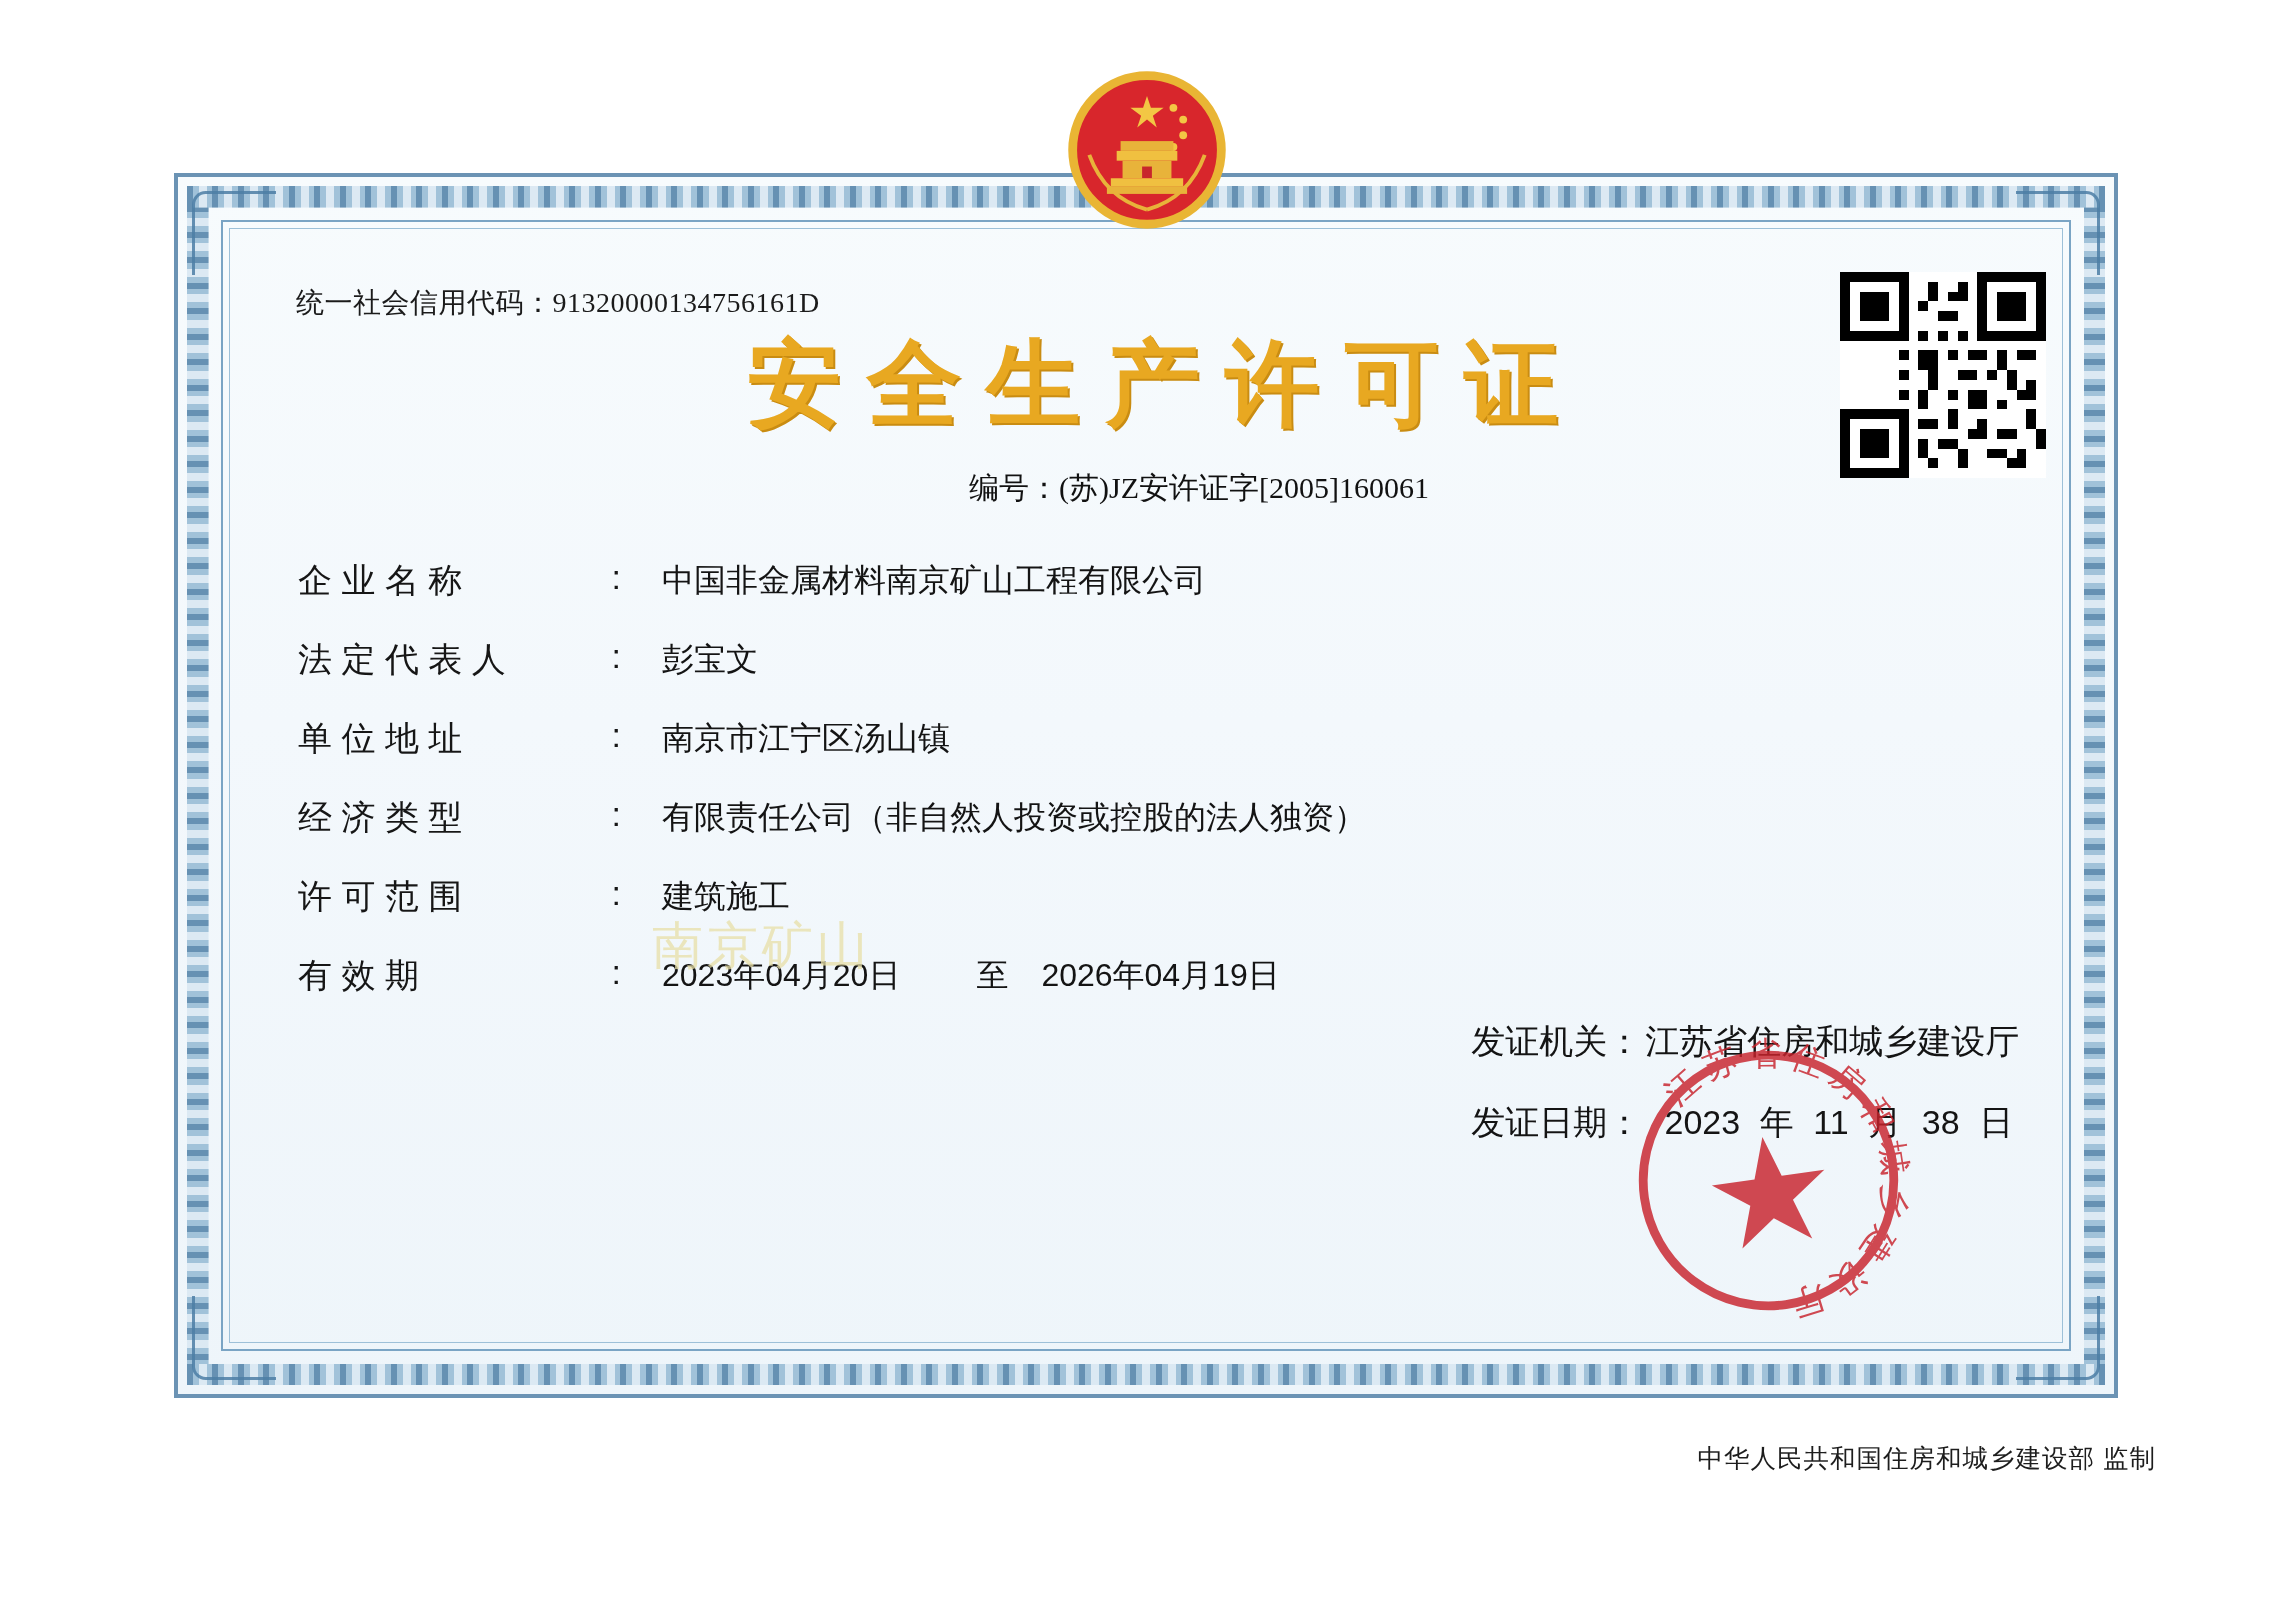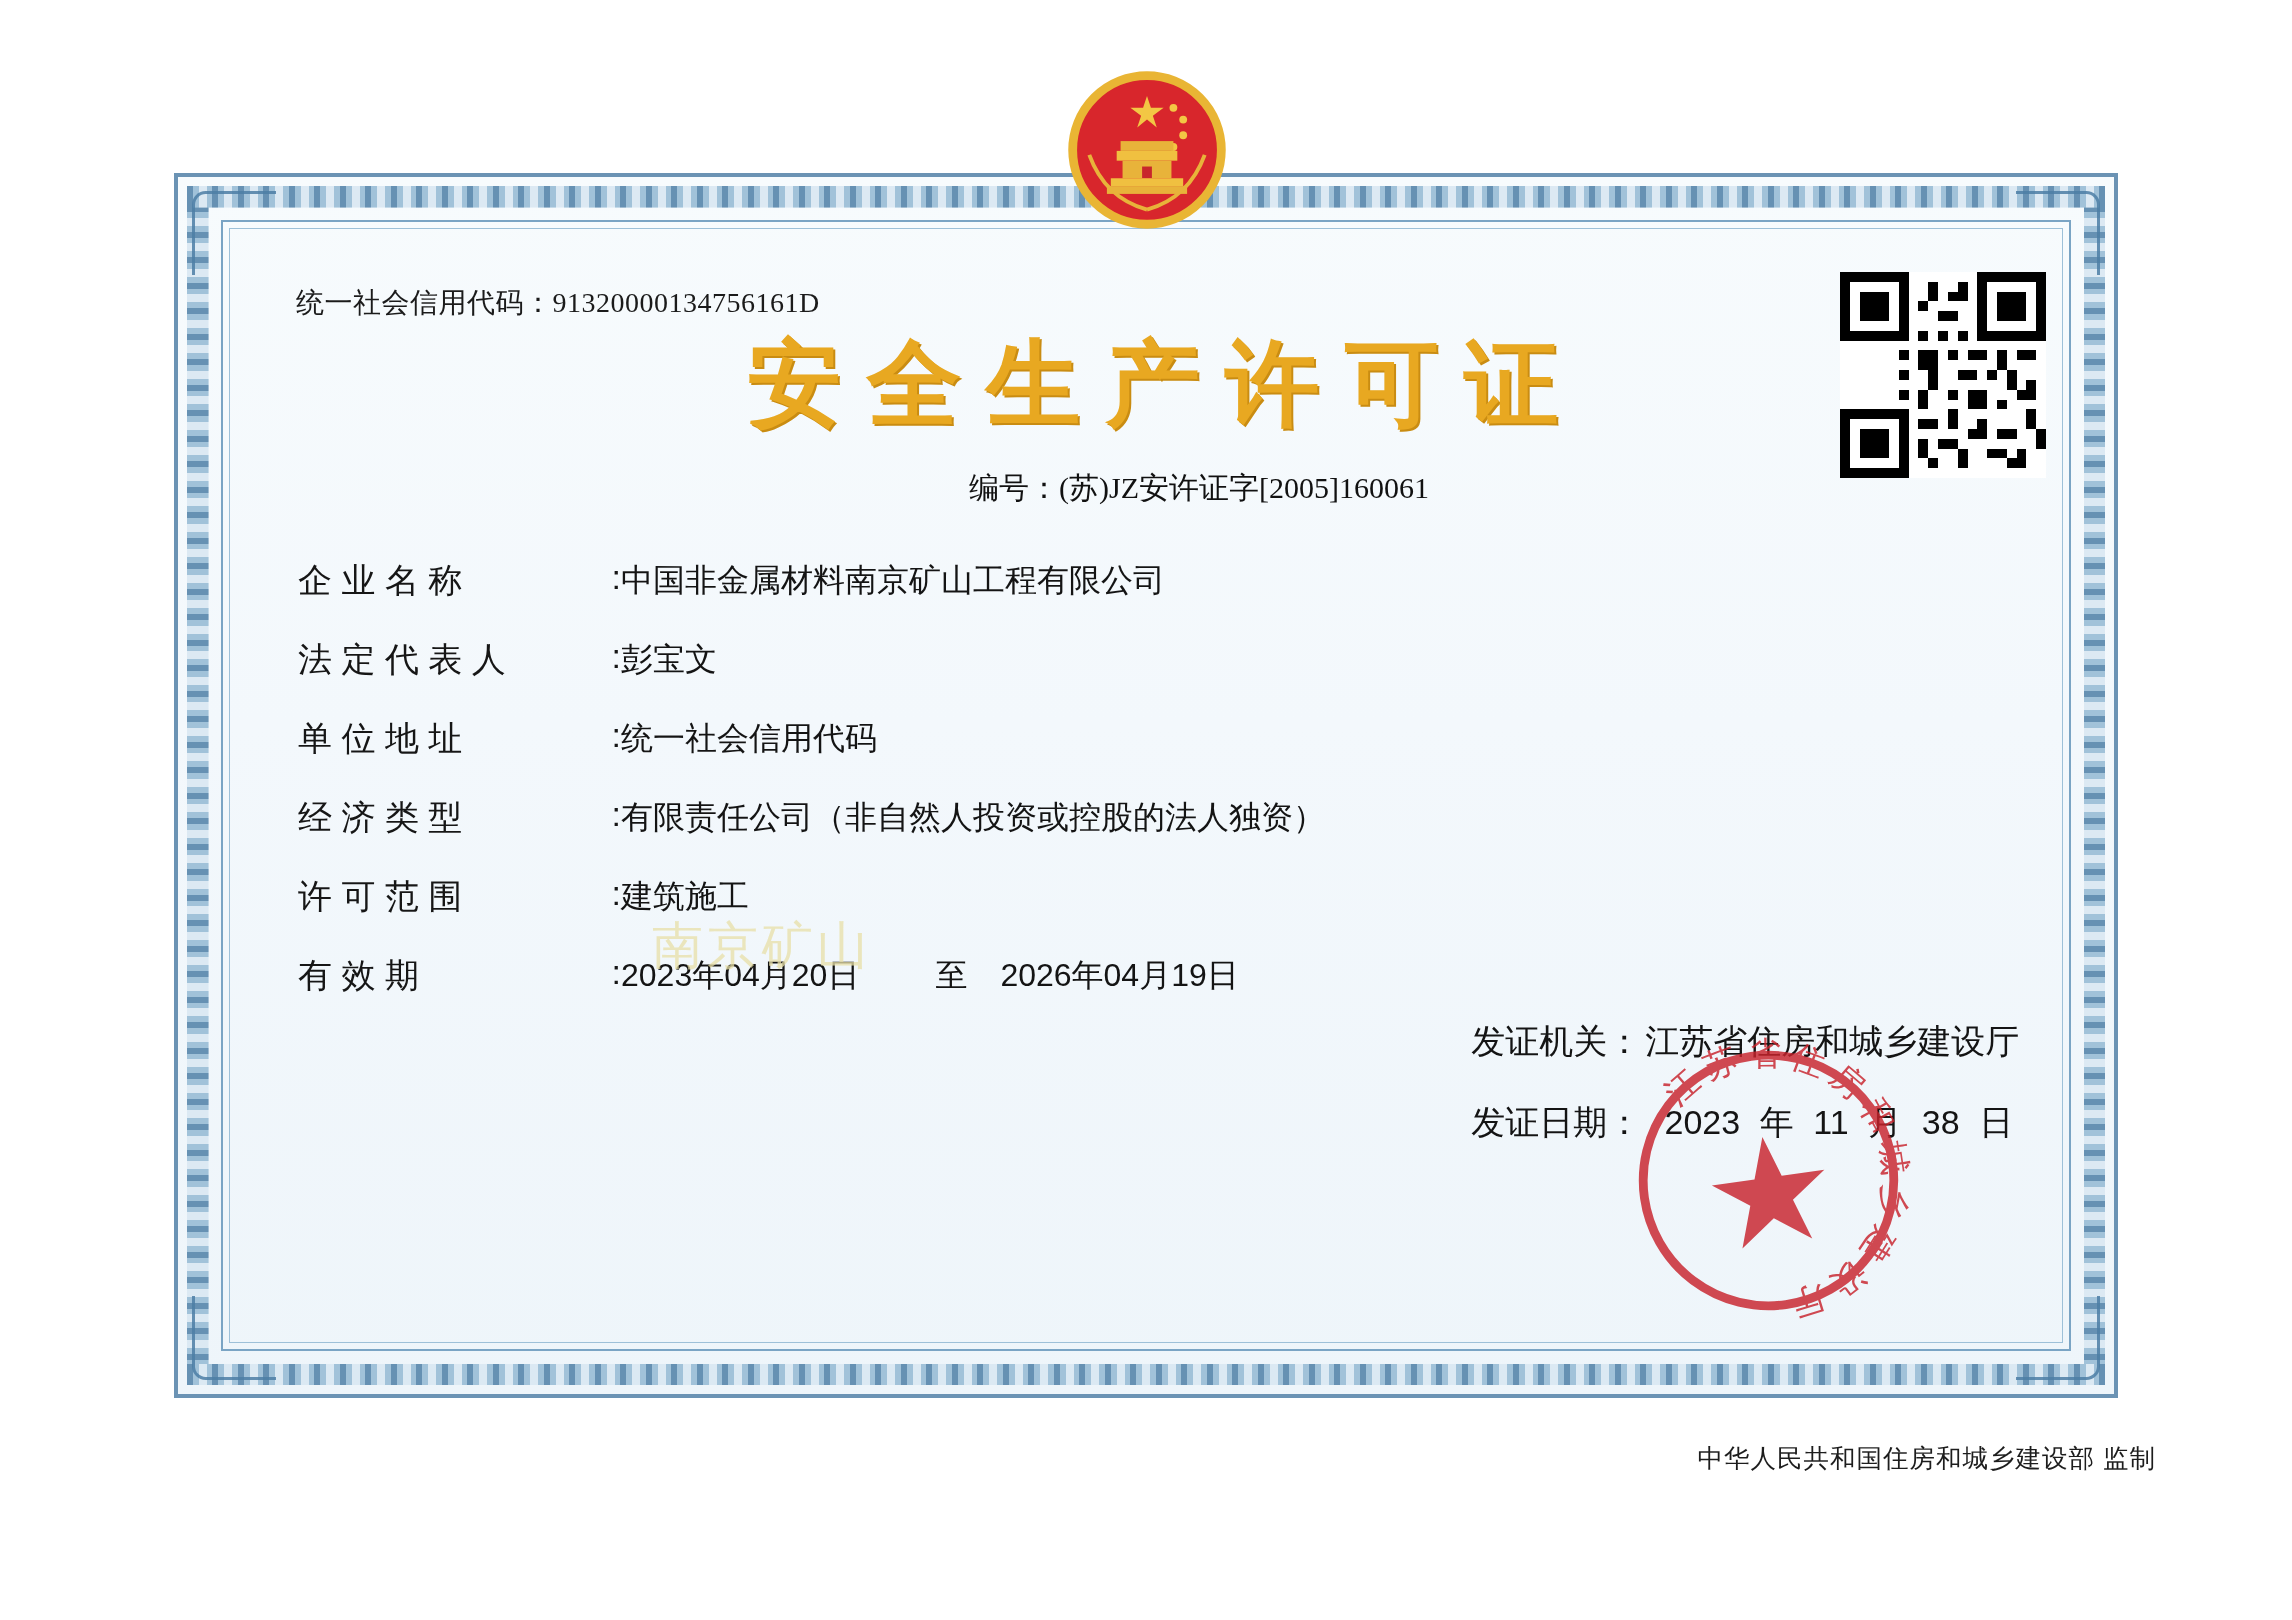--- a/index.html
+++ b/index.html
@@ -154,20 +154,21 @@
     position: absolute;
     left: 59px;
     top: 323px;
     width: 1715px;
   }
   .row {
     display: flex;
     align-items: flex-start;
     margin-bottom: 33px;
     min-height: 45px;
+    gap: 41px;
   }
   .row .lbl {
     width: 323px;
     flex: none;
     font-size: 34px;
     color: #161616;
     display: flex;
     justify-content: space-between;
     font-family: "Liberation Sans", sans-serif;
   }
@@ -378,21 +379,21 @@
             <span class="colon">:</span>
         </div>
         <div class="val">彭宝文</div>
       </div>
 
       <div class="row">
         <div class="lbl">
           <span>单 位 地 址</span>
             <span class="colon">:</span>
         </div>
-        <div class="val">统一社会信用代码</div>
+        <div class="val">南京市江宁区汤山镇</div>
       </div>
 
       <div class="row">
         <div class="lbl">
           <span>经 济 类 型</span>
             <span class="colon">:</span>
         </div>
         <div class="val">有限责任公司（非自然人投资或控股的法人独资）</div>
       </div>
 

